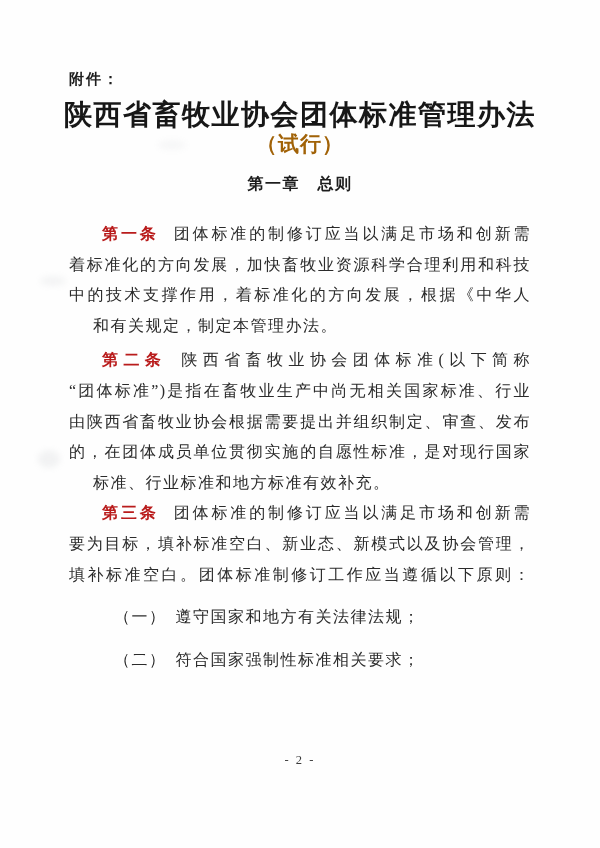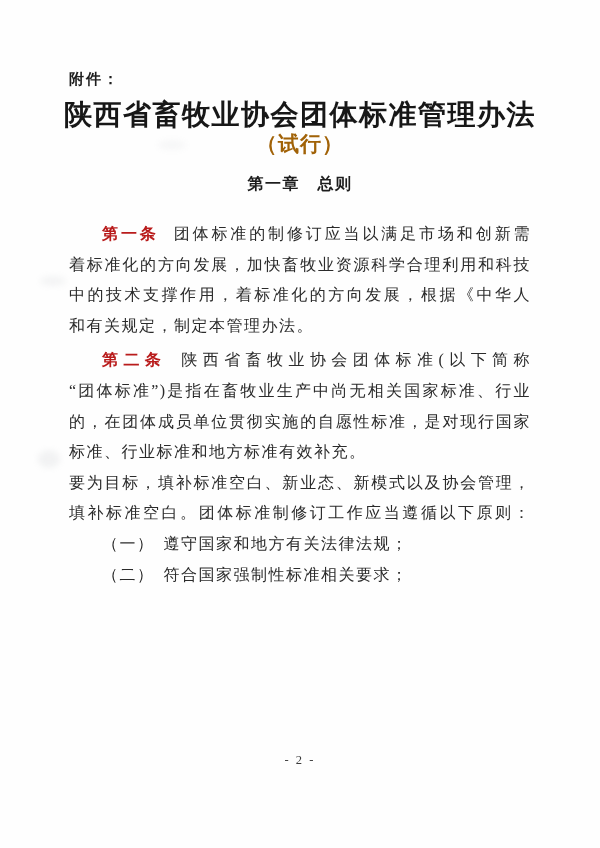--- a/index.html
+++ b/index.html
@@ -86,30 +86,30 @@
     letter-spacing: 1.5px;
     color: #2b2b2b;
   }
   .para { margin: 0; }
   .para.sp { margin-top: 4px; }
   .line {
     display: block;
     text-align: justify;
     text-align-last: justify;
   }
-  .line.last { text-align-last: left; }
+  .line.last { text-align-last: left; margin-left: 24px; }
   .line.first { text-indent: 33px; }
   .article-label {
     font-weight: 700;
     margin-right: 15px;
     color: #b91c1c;
   }
   .list-line {
     display: block;
-    margin: 0;
+    margin: 12px;
     text-indent: 33px;
     text-align: left;
   }
   .li-label { margin-right: 9px; }
 
   .page-number {
     position: absolute;
     left: 0; right: 0;
     top: 753px;
     text-align: center;
@@ -140,25 +140,27 @@
     <p class="para">
       <span class="line first"><b class="article-label">第一条</b><span>团体标准的制修订应当以满足市场和创新需</span></span>
       <span class="line">着标准化的方向发展，加快畜牧业资源科学合理利用和科技</span>
       <span class="line">中的技术支撑作用，着标准化的方向发展，根据《中华人</span>
       <span class="line last">和有关规定，制定本管理办法。</span>
     </p>
 
     <p class="para sp">
       <span class="line first"><b class="article-label">第二条</b><span>陕西省畜牧业协会团体标准(以下简称</span></span>
       <span class="line">“团体标准”)是指在畜牧业生产中尚无相关国家标准、行业</span>
+      <span class="line">由陕西省畜牧业协会根据需要提出并组织制定、审查、发布</span>
       <span class="line">的，在团体成员单位贯彻实施的自愿性标准，是对现行国家</span>
       <span class="line last">标准、行业标准和地方标准有效补充。</span>
     </p>
 
     <p class="para">
+      <span class="line first"><b class="article-label">第三条</b><span>团体标准的制修订应当以满足市场和创新需</span></span>
       <span class="line">要为目标，填补标准空白、新业态、新模式以及协会管理，</span>
       <span class="line">填补标准空白。团体标准制修订工作应当遵循以下原则：</span>
     </p>
 
     <p class="list-line">
       <span class="li-label">（一）</span><span>遵守国家和地方有关法律法规；</span>
     </p>
     <p class="list-line">
       <span class="li-label">（二）</span><span>符合国家强制性标准相关要求；</span>
     </p>

